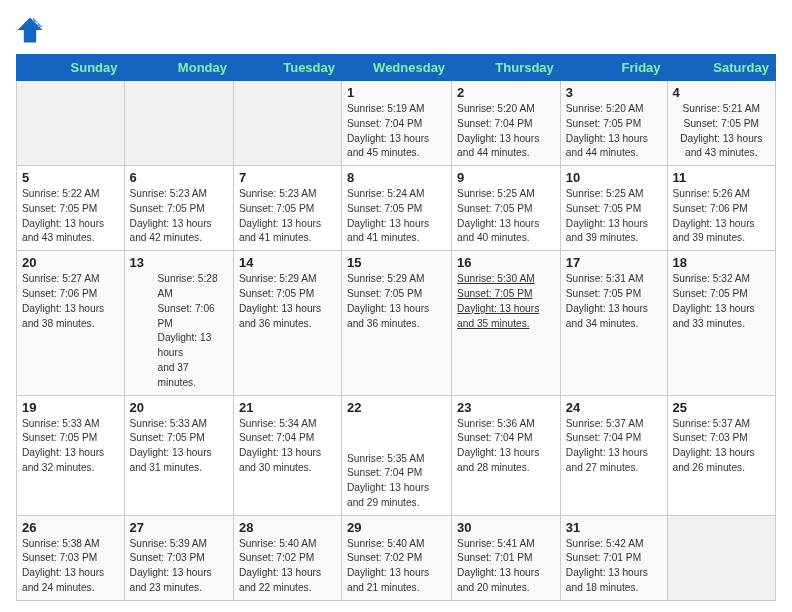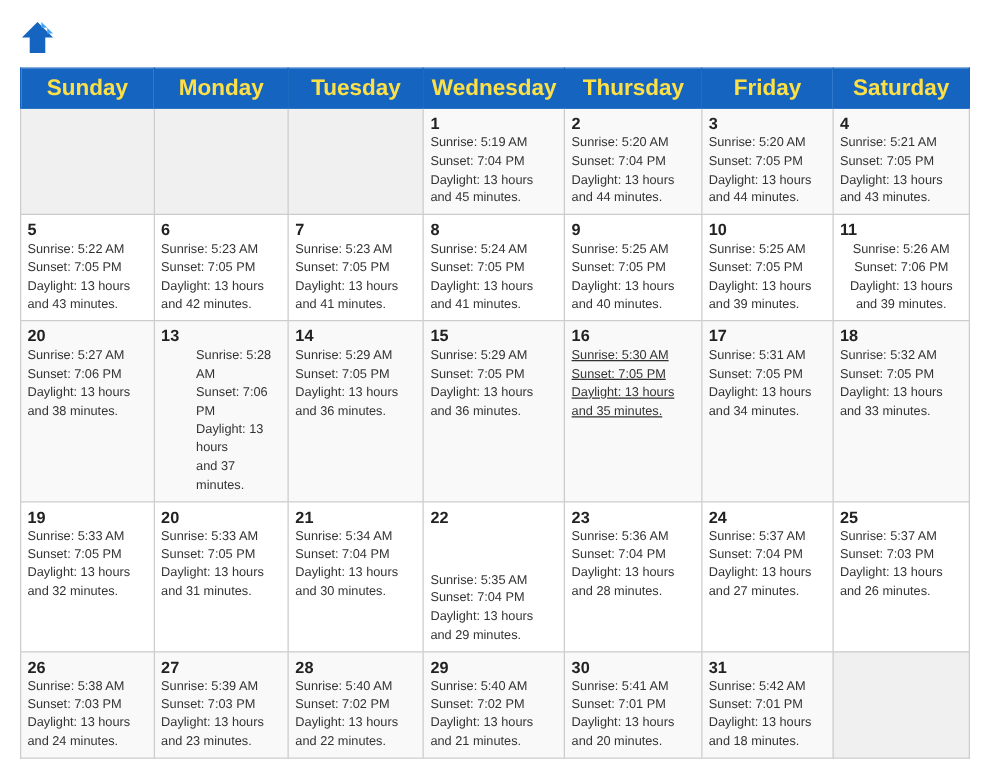--- a/index.html
+++ b/index.html
@@ -59,24 +59,24 @@
       font-size: 15px;
       color: #444;
     }
     .calendar {
       width: 100%;
       border-collapse: collapse;
       border: 1px solid #ccc;
     }
     .calendar th {
       background: #1565c0;
-      color: #fde047;
-      font-size: 18px;
-      font-weight: bold;
-      text-align: center;
+      color: #86efac;
+      font-size: 13px;
+      font-weight: bold;
+      text-align: right;
       padding: 5px 6px;
       border: 1px solid #1565c0;
     }
     .calendar td {
       vertical-align: top;
       border: 1px solid #ccc;
       padding: 4px 5px;
       width: 113px;
       min-height: 80px;
       background: #fff;
@@ -159,21 +159,21 @@
           </td>
           <td>
             <span class="day-num">3</span>
             <div class="day-info" style="white-space: pre-line;">Sunrise: 5:20 AM
 Sunset: 7:05 PM
 Daylight: 13 hours
 and 44 minutes.</div>
           </td>
           <td>
             <span class="day-num">4</span>
-            <div class="day-info" style="white-space: pre-line;">Sunrise: 5:21 AM
+            <div class="day-info" style="white-space: pre-line; text-align: center;">Sunrise: 5:21 AM
 Sunset: 7:05 PM
 Daylight: 13 hours
 and 43 minutes.</div>
           </td>
         </tr>
         <tr>
           <td>
             <span class="day-num">5</span>
             <div class="day-info" style="white-space: pre-line;">Sunrise: 5:22 AM
 Sunset: 7:05 PM
@@ -210,21 +210,21 @@
           </td>
           <td>
             <span class="day-num">10</span>
             <div class="day-info" style="white-space: pre-line;">Sunrise: 5:25 AM
 Sunset: 7:05 PM
 Daylight: 13 hours
 and 39 minutes.</div>
           </td>
           <td>
             <span class="day-num">11</span>
-            <div class="day-info" style="white-space: pre-line; text-align: center;">Sunrise: 5:26 AM
+            <div class="day-info" style="white-space: pre-line;">Sunrise: 5:26 AM
 Sunset: 7:06 PM
 Daylight: 13 hours
 and 39 minutes.</div>
           </td>
         </tr>
         <tr>
           <td>
             <span class="day-num">20</span>
             <div class="day-info" style="white-space: pre-line;">Sunrise: 5:27 AM
 Sunset: 7:06 PM

